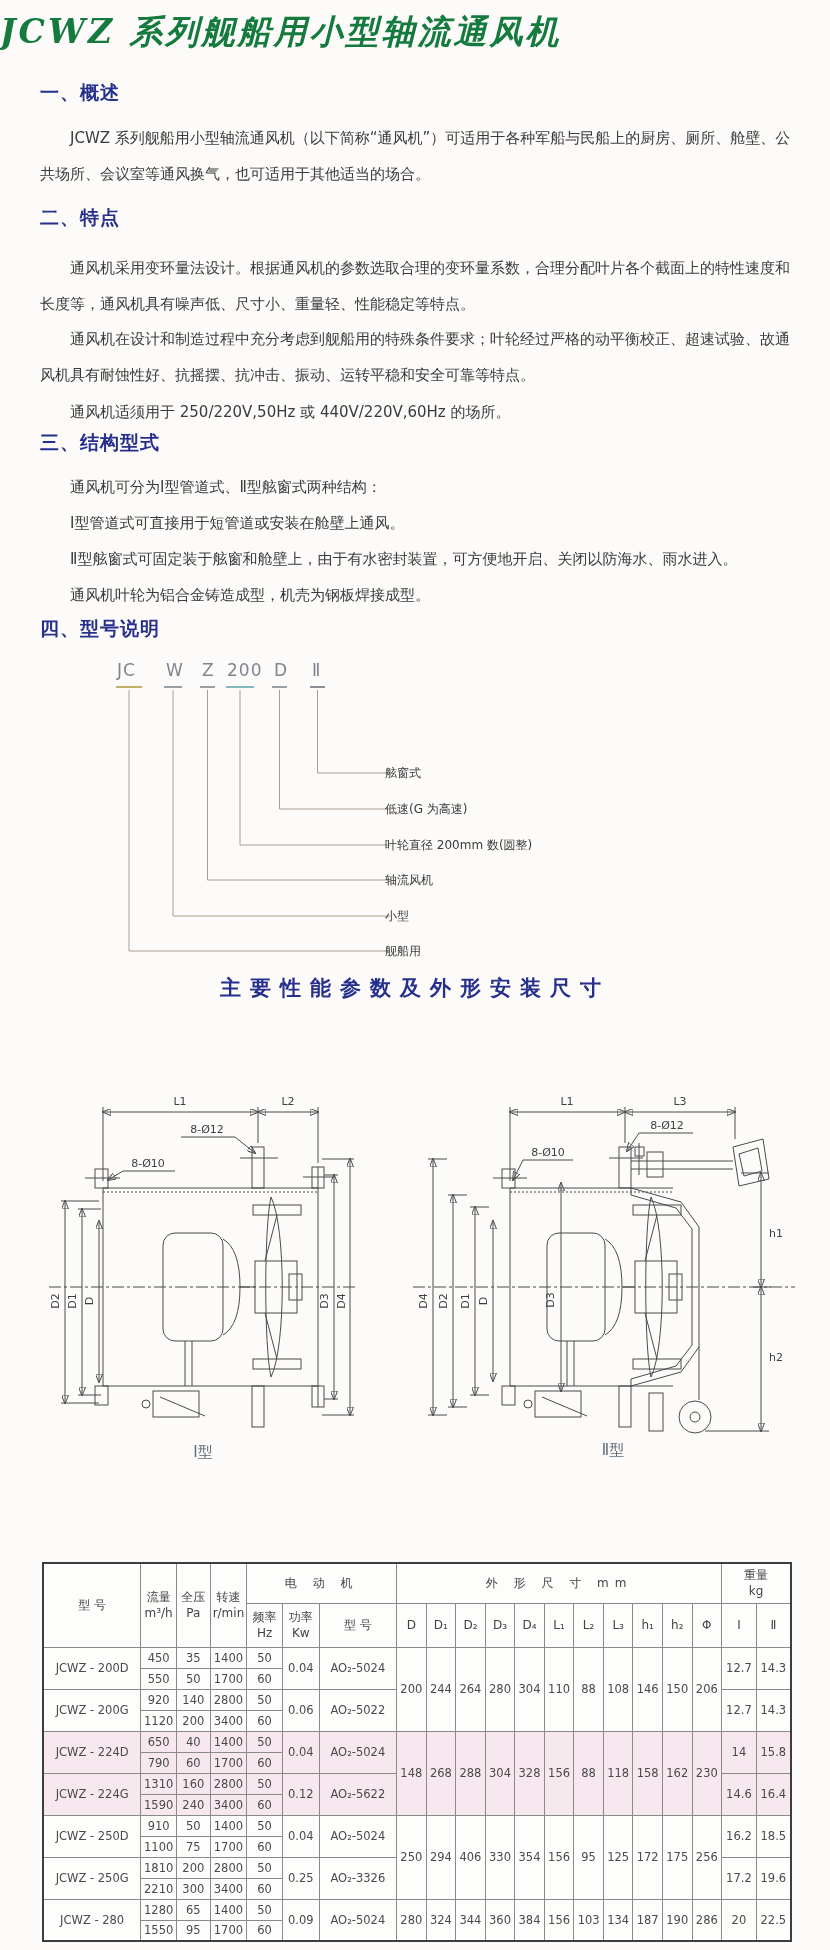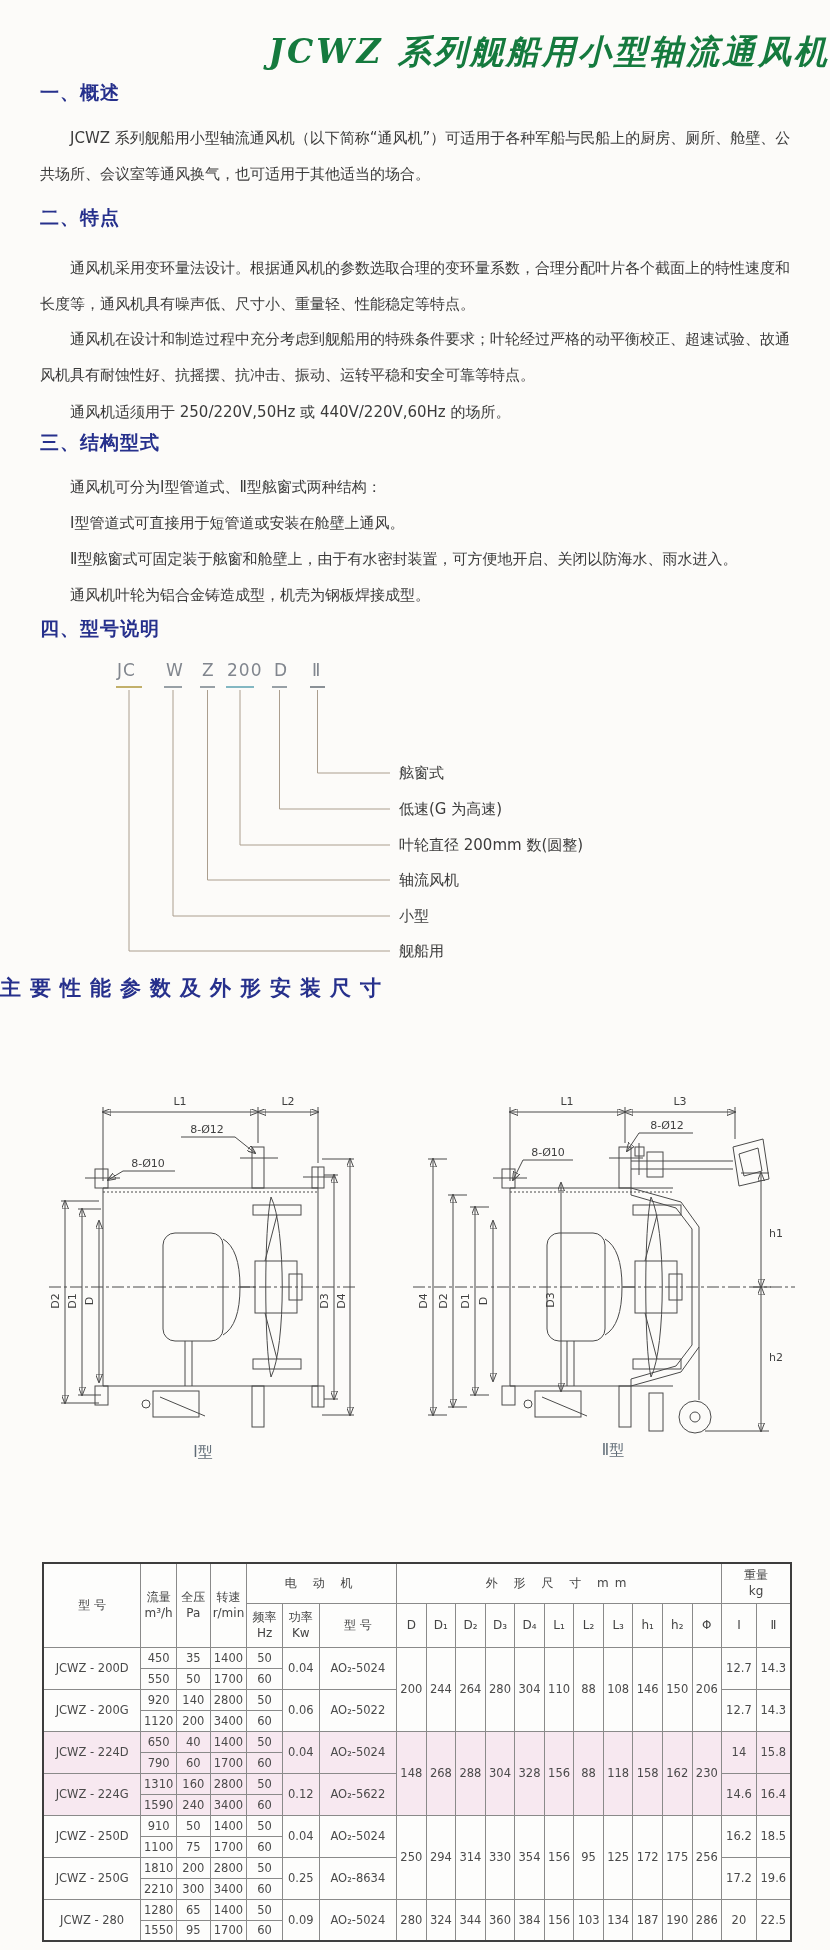--- a/index.html
+++ b/index.html
@@ -2,38 +2,38 @@
 <html><head>
 <meta charset="utf-8">
 <style>
   html,body { margin:0; padding:0; background:#e8e6e2; }
   .page {
     position:relative; width:830px; height:1950px; margin:0 auto;
     background:#fcfbf9; overflow:hidden;
     font-family:"DejaVu Sans", sans-serif; color:#3b3b3b;
   }
   .title {
-    position:absolute; top:10px; left:0; right:0; text-align:right;
+    position:absolute; top:10px; left:0; right:0; text-align:left;
     font-family:"DejaVu Serif", serif; font-style:italic; font-weight:bold;
-    font-size:33px; color:#157a3e; letter-spacing:3px;margin-top:20px;
+    font-size:33px; color:#157a3e; letter-spacing:3px;
   }
   .sec-h {
     position:absolute; left:40px; font-size:19px; font-weight:bold;
     color:#26308c; letter-spacing:1px;
   }
   .para {
     position:absolute; left:40px; width:756px; font-size:15px;
     line-height:36px; color:#3b3b3b; text-indent:2em; margin:0;
   }
   .para p { margin:0; text-indent:2em; }
   .code-letter { position:absolute; font-size:17px; color:#81868e; letter-spacing:1px;text-align:right; }
   .u { position:absolute; height:2px; }
-  .diag-label { position:absolute; left:399px; font-size:15px; color:#3b3b3b; line-height:22px; }
+  .diag-label { position:absolute; left:385px; font-size:12px; color:#3b3b3b; line-height:22px; }
   .params-h {
-    position:absolute; top:974px; left:0; right:0; text-align:left;
+    position:absolute; top:974px; left:0; right:0; text-align:center;
     font-size:21px; font-weight:bold; color:#26308c; letter-spacing:9px;
   }
   svg.draw { position:absolute; }
   svg.draw line, svg.draw path, svg.draw rect, svg.draw circle {
     stroke:#4b4b4b; stroke-width:1; fill:none;
   }
   svg.draw .hatchline { stroke:#6a6a6a; stroke-width:1; }
   svg.draw text {
     font-family:"DejaVu Sans", sans-serif; font-size:11px;
     fill:#3f3f3f; stroke:none;
@@ -445,21 +445,21 @@
     <tr class="dr">
       <td class="model" rowspan="2">JCWZ - 250D</td>
       <td>910</td>
       <td>50</td>
       <td>1400</td>
       <td>50</td>
       <td rowspan="2">0.04</td>
       <td rowspan="2">AO₂-5024</td>
       <td rowspan="4">250</td>
       <td rowspan="4">294</td>
-      <td rowspan="4">314</td>
+      <td rowspan="4">406</td>
       <td rowspan="4">330</td>
       <td rowspan="4">354</td>
       <td rowspan="4">156</td>
       <td rowspan="4">95</td>
       <td rowspan="4">125</td>
       <td rowspan="4">172</td>
       <td rowspan="4">175</td>
       <td rowspan="4">256</td>
       <td rowspan="2">16.2</td>
       <td rowspan="2">18.5</td>
@@ -471,21 +471,21 @@
       <td>60</td>
     </tr>
 
     <tr class="dr">
       <td class="model" rowspan="2">JCWZ - 250G</td>
       <td>1810</td>
       <td>200</td>
       <td>2800</td>
       <td>50</td>
       <td rowspan="2">0.25</td>
-      <td rowspan="2">AO₂-8634</td>
+      <td rowspan="2">AO₂-3326</td>
       <td rowspan="2">17.2</td>
       <td rowspan="2">19.6</td>
     </tr>
     <tr class="dr">
       <td>2210</td>
       <td>300</td>
       <td>3400</td>
       <td>60</td>
     </tr>
 

